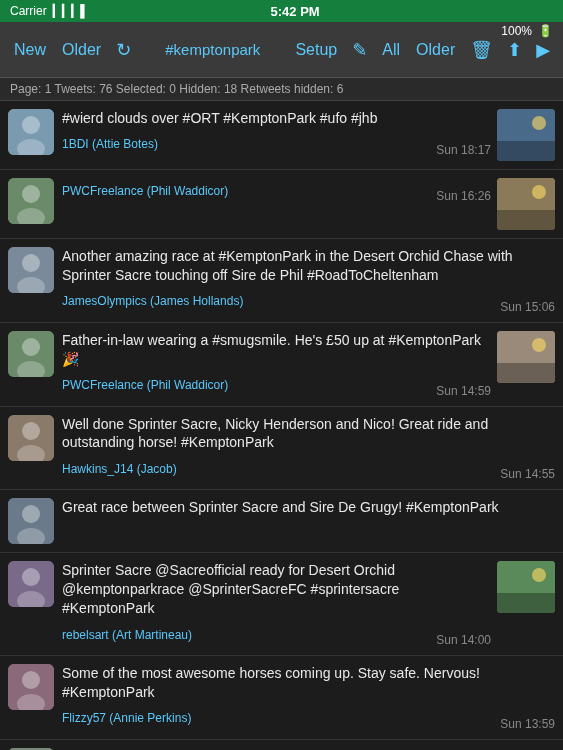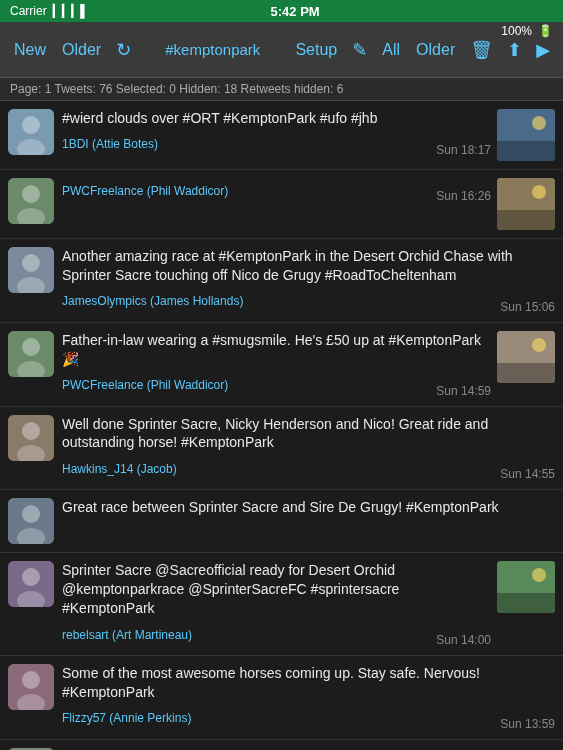--- a/index.html
+++ b/index.html
@@ -211,21 +211,21 @@
     </div>
     <div class="tweet-item">
       <div class="avatar" style="background: rgb(122, 138, 154);">
         <svg viewBox="0 0 46 46" xmlns="http://www.w3.org/2000/svg">
     <rect width="46" height="46" fill="#7a8a9a"></rect>
     <circle cx="23" cy="16" r="9" fill="rgba(255,255,255,0.35)"></circle>
     <ellipse cx="23" cy="40" rx="14" ry="10" fill="rgba(255,255,255,0.25)"></ellipse>
   </svg>
       </div>
       <div class="tweet-content">
-        <div class="tweet-text">Another amazing race at #KemptonPark in the Desert Orchid Chase with Sprinter Sacre touching off Nico de Grugy #RoadToCheltenham</div>
+        <div class="tweet-text">Another amazing race at #KemptonPark in the Desert Orchid Chase with Sprinter Sacre touching off Sire de Phil #RoadToCheltenham</div>
         <div class="tweet-meta">
           <span class="tweet-author">JamesOlympics (James Hollands)</span>
           <span class="tweet-time">Sun 15:06</span>
         </div>
       </div>
     </div>
     <div class="tweet-item">
       <div class="avatar" style="background: rgb(106, 138, 106);">
         <svg viewBox="0 0 46 46" xmlns="http://www.w3.org/2000/svg">
     <rect width="46" height="46" fill="#6a8a6a"></rect>

